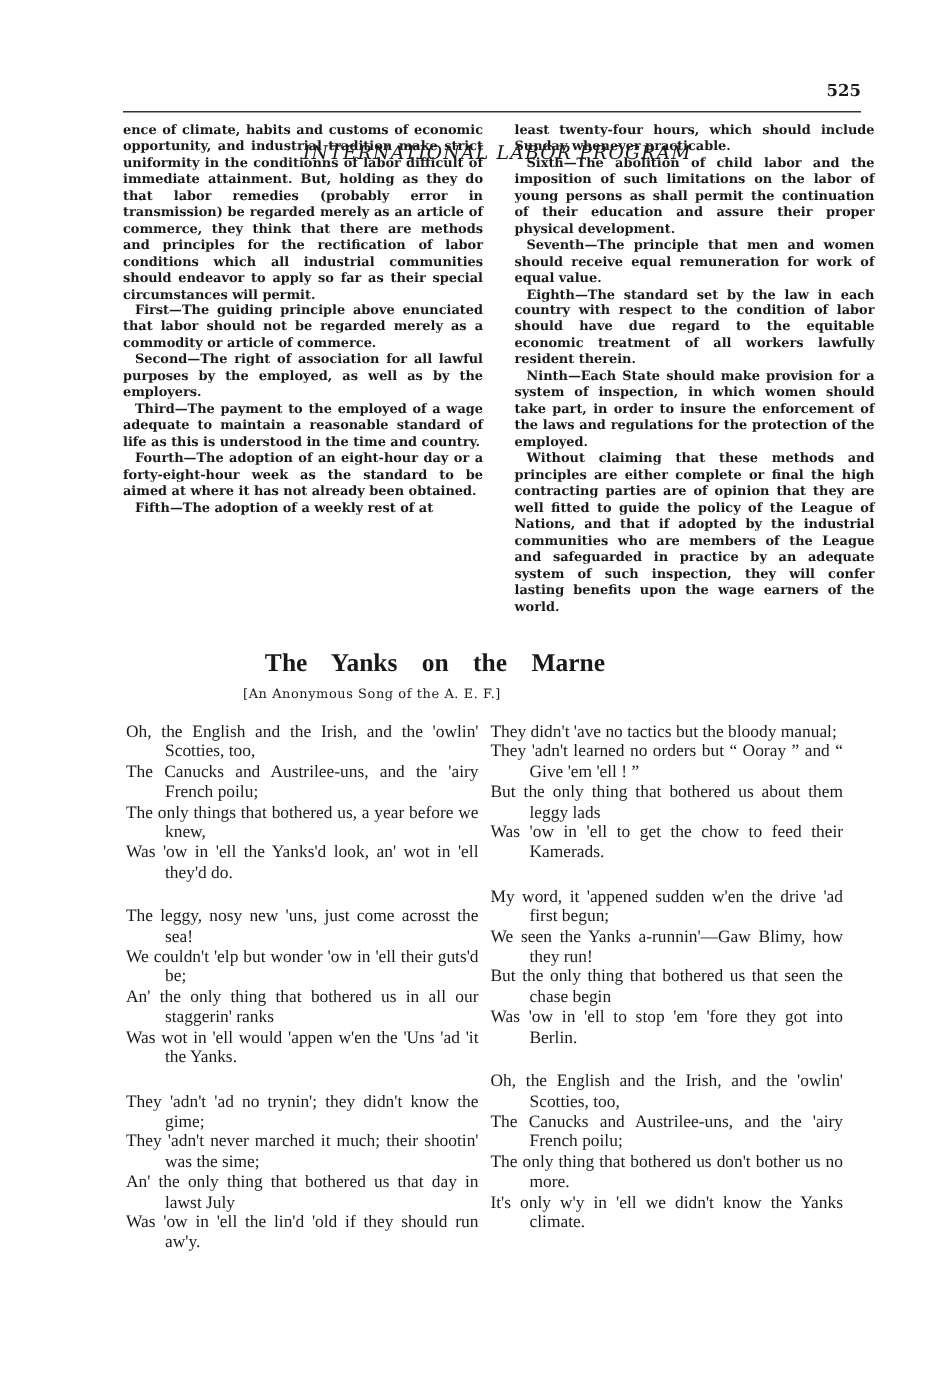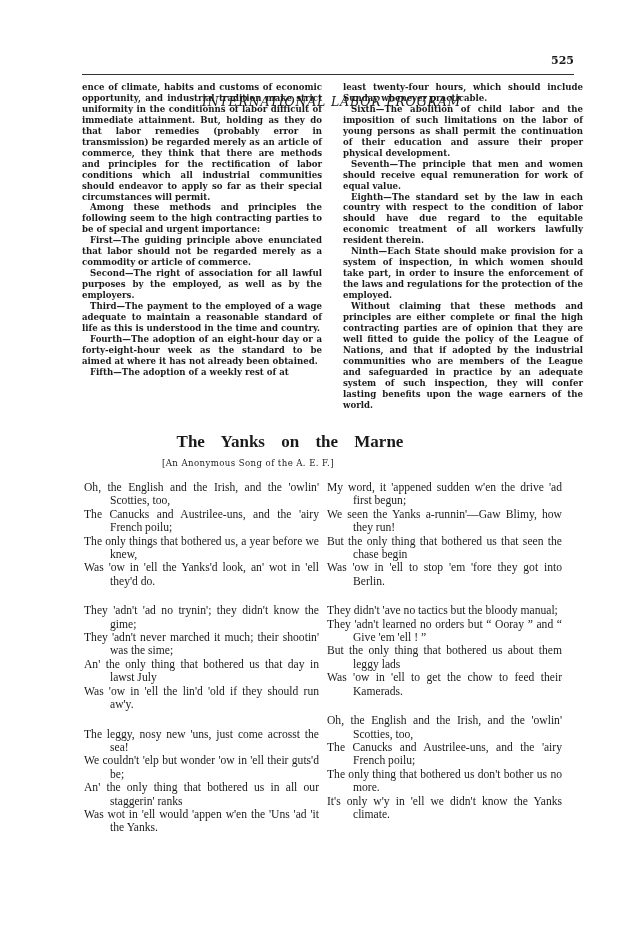--- a/index.html
+++ b/index.html
@@ -39,21 +39,20 @@
 <body>
 
 <div class="header">
   <span class="header-title">INTERNATIONAL LABOR PROGRAM</span>
   <span class="header-page">525</span>
   <div class="header-rule"></div>
 </div>
 
 <div class="col col-left">
   <p class="para">ence of climate, habits and customs of economic opportunity, and industrial tradition make strict uniformity in the conditionns of labor difficult of immediate attainment. But, holding as they do that labor remedies (probably error in transmission) be regarded merely as an article of commerce, they think that there are methods and principles for the rectification of labor conditions which all industrial communities should endeavor to apply so far as their special circumstances will permit.</p>
-  <p class="para indent">Among these methods and principles the following seem to the high contracting parties to be of special and urgent importance:</p>
   <p class="para indent">First—The guiding principle above enunciated that labor should not be regarded merely as a commodity or article of commerce.</p>
   <p class="para indent">Second—The right of association for all lawful purposes by the employed, as well as by the employers.</p>
   <p class="para indent">Third—The payment to the employed of a wage adequate to maintain a reasonable standard of life as this is understood in the time and country.</p>
   <p class="para indent">Fourth—The adoption of an eight-hour day or a forty-eight-hour week as the standard to be aimed at where it has not already been obtained.</p>
   <p class="para indent">Fifth—The adoption of a weekly rest of at</p>
 </div>
 
 <div class="col col-right">
   <p class="para">least twenty-four hours, which should include Sunday whenever practicable.</p>
   <p class="para indent">Sixth—The abolition of child labor and the imposition of such limitations on the labor of young persons as shall permit the continuation of their education and assure their proper physical development.</p>
@@ -67,45 +66,45 @@
 <div class="subtitle">[An Anonymous Song of the A. E. F.]</div>
 
 <div class="poem" style="left:84px; top:481px;">
   <div class="stanza">
     <div class="line">Oh, the English and the Irish, and the 'owlin' Scotties, too,</div>
     <div class="line">The Canucks and Austrilee-uns, and the 'airy French poilu;</div>
     <div class="line">The only things that bothered us, a year before we knew,</div>
     <div class="line">Was 'ow in 'ell the Yanks'd look, an' wot in 'ell they'd do.</div>
   </div>
   <div class="stanza">
+    <div class="line">The leggy, nosy new 'uns, just come acrosst the sea!</div>
+    <div class="line">We couldn't 'elp but wonder 'ow in 'ell their guts'd be;</div>
+    <div class="line">An' the only thing that bothered us in all our staggerin' ranks</div>
+    <div class="line">Was wot in 'ell would 'appen w'en the 'Uns 'ad 'it the Yanks.</div>
+  </div>
+  <div class="stanza">
     <div class="line">They 'adn't 'ad no trynin'; they didn't know the gime;</div>
     <div class="line">They 'adn't never marched it much; their shootin' was the sime;</div>
     <div class="line">An' the only thing that bothered us that day in lawst July</div>
     <div class="line">Was 'ow in 'ell the lin'd 'old if they should run aw'y.</div>
   </div>
-  <div class="stanza">
-    <div class="line">The leggy, nosy new 'uns, just come acrosst the sea!</div>
-    <div class="line">We couldn't 'elp but wonder 'ow in 'ell their guts'd be;</div>
-    <div class="line">An' the only thing that bothered us in all our staggerin' ranks</div>
-    <div class="line">Was wot in 'ell would 'appen w'en the 'Uns 'ad 'it the Yanks.</div>
-  </div>
 </div>
 
 <div class="poem" style="left:327px; top:481px;">
+  <div class="stanza">
+    <div class="line">They didn't 'ave no tactics but the bloody manual;</div>
+    <div class="line">They 'adn't learned no orders but “ Ooray ” and “ Give 'em 'ell ! ”</div>
+    <div class="line">But the only thing that bothered us about them leggy lads</div>
+    <div class="line">Was 'ow in 'ell to get the chow to feed their Kamerads.</div>
+  </div>
   <div class="stanza">
     <div class="line">My word, it 'appened sudden w'en the drive 'ad first begun;</div>
     <div class="line">We seen the Yanks a-runnin'—Gaw Blimy, how they run!</div>
     <div class="line">But the only thing that bothered us that seen the chase begin</div>
     <div class="line">Was 'ow in 'ell to stop 'em 'fore they got into Berlin.</div>
-  </div>
-  <div class="stanza">
-    <div class="line">They didn't 'ave no tactics but the bloody manual;</div>
-    <div class="line">They 'adn't learned no orders but “ Ooray ” and “ Give 'em 'ell ! ”</div>
-    <div class="line">But the only thing that bothered us about them leggy lads</div>
-    <div class="line">Was 'ow in 'ell to get the chow to feed their Kamerads.</div>
   </div>
   <div class="stanza">
     <div class="line">Oh, the English and the Irish, and the 'owlin' Scotties, too,</div>
     <div class="line">The Canucks and Austrilee-uns, and the 'airy French poilu;</div>
     <div class="line">The only thing that bothered us don't bother us no more.</div>
     <div class="line">It's only w'y in 'ell we didn't know the Yanks climate.</div>
   </div>
 </div>
 
 </body></html>

